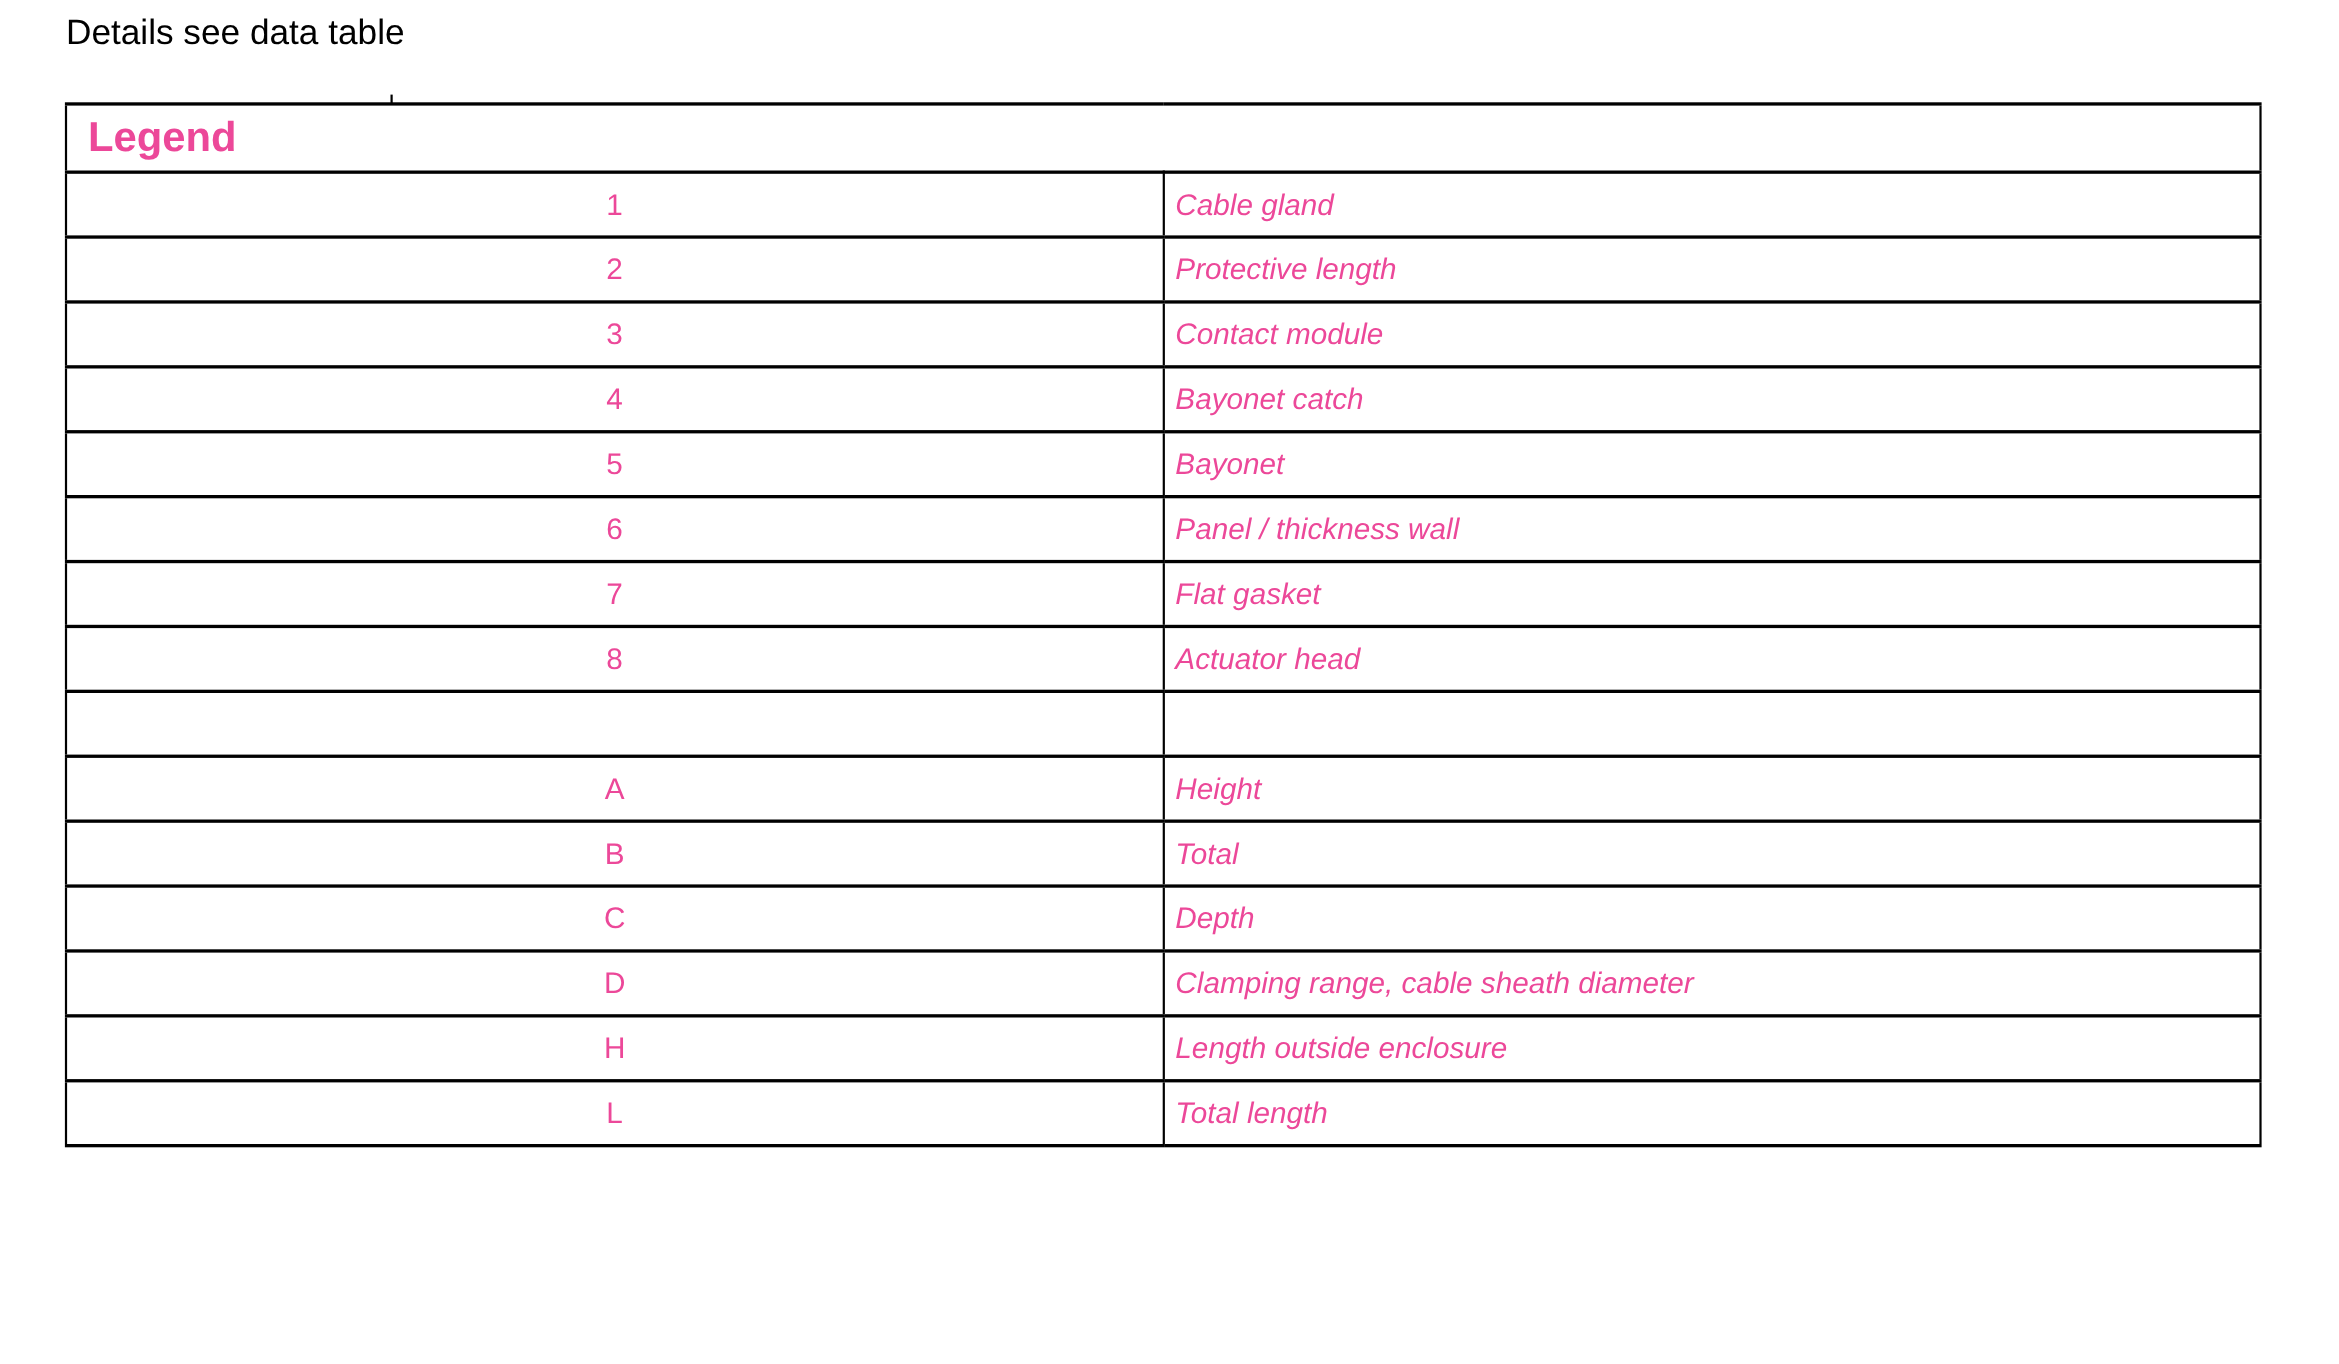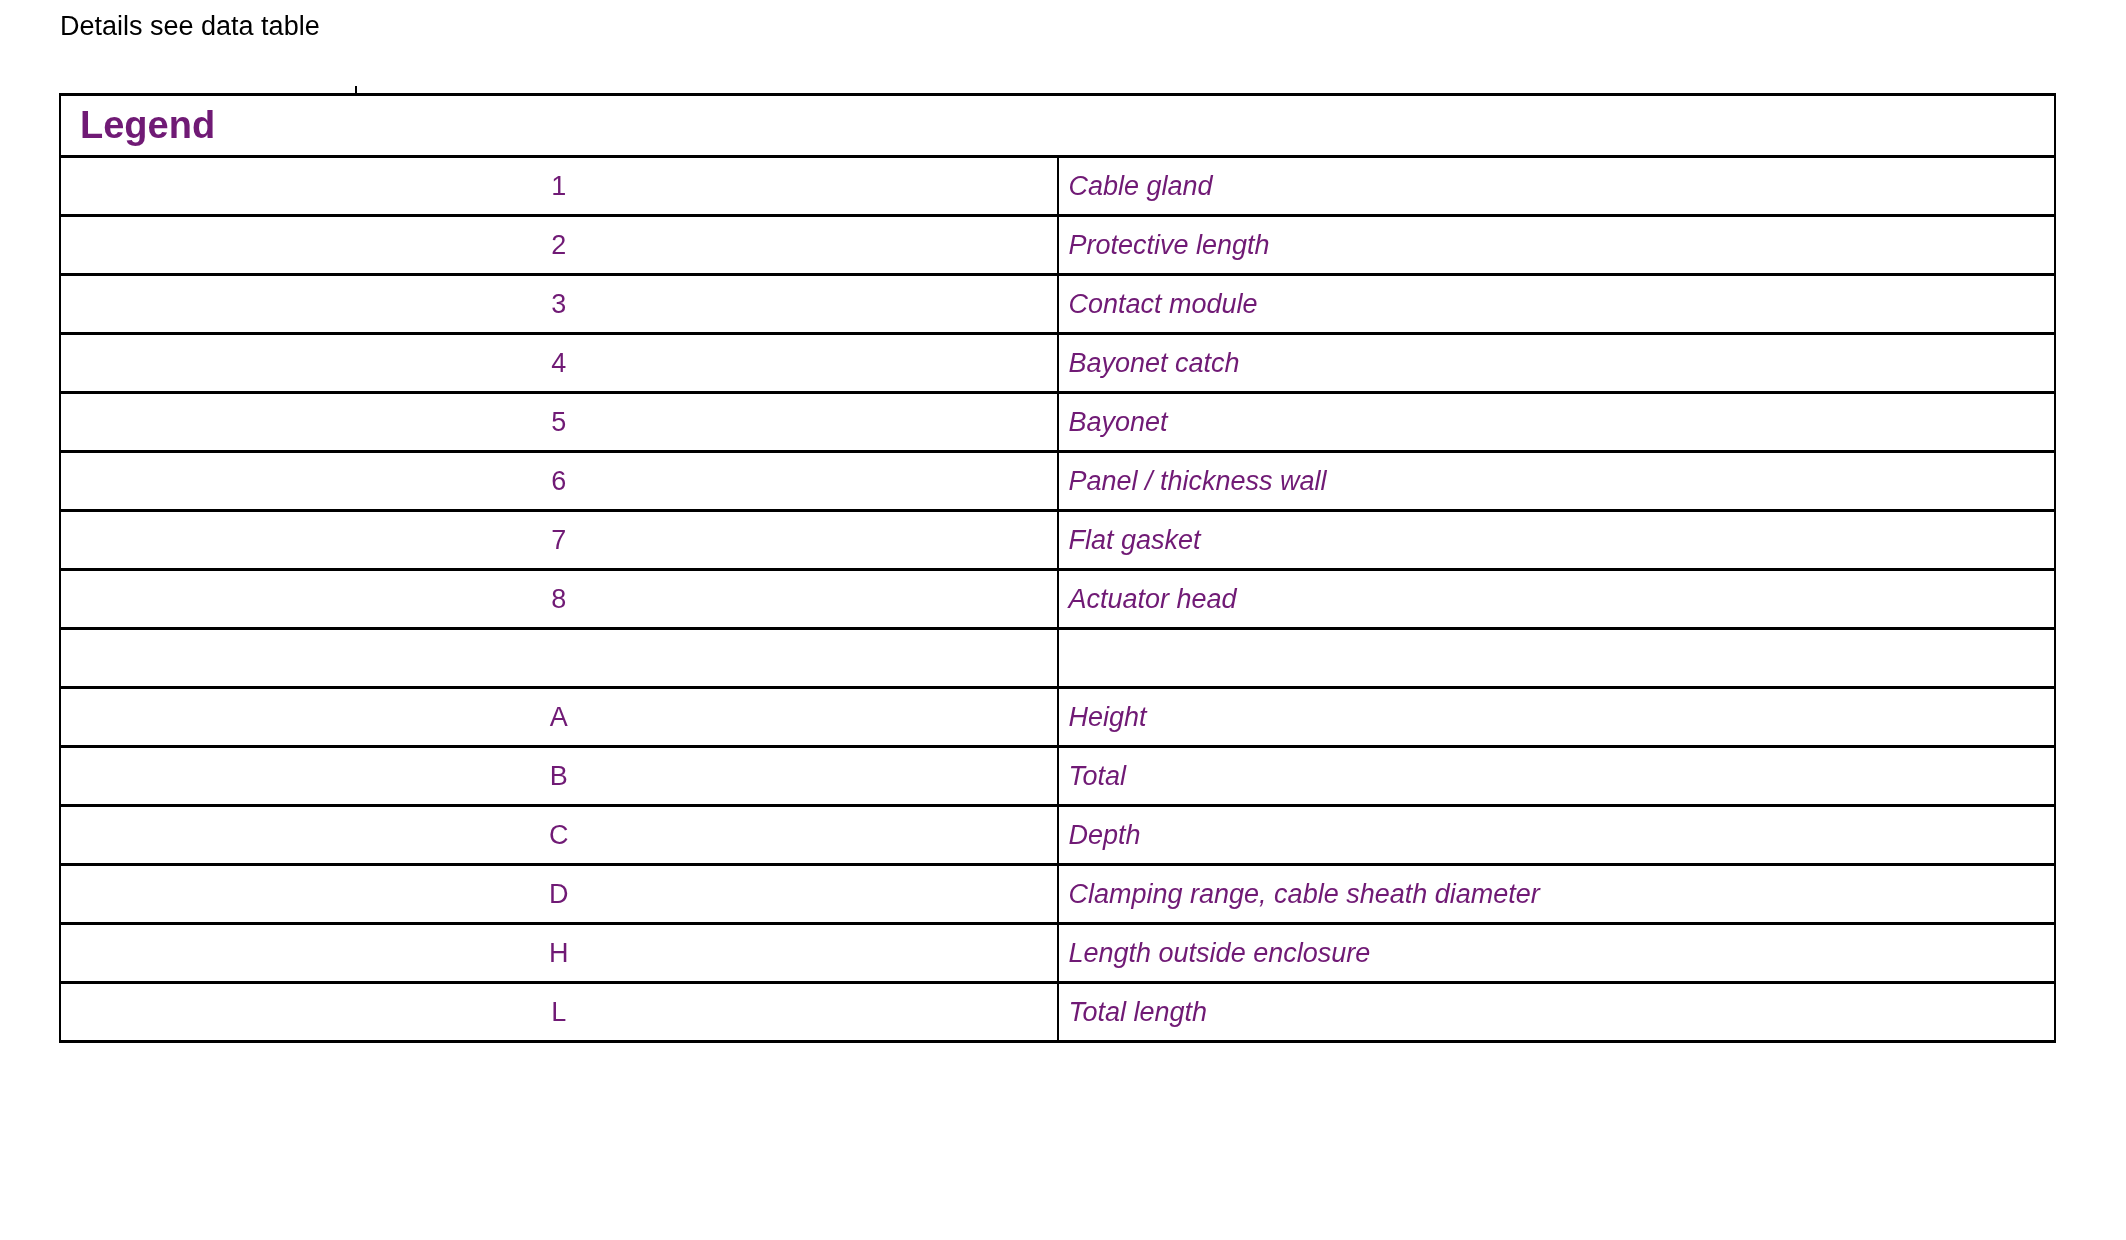--- a/index.html
+++ b/index.html
@@ -13,21 +13,21 @@
     height: 1240px;
     background: #ffffff;
     font-family: "Liberation Sans", "DejaVu Sans", sans-serif;
     color: #000000;
     overflow: hidden;
   }
   .note {
     position: absolute;
     left: 60px;
     top: 10px;
-    font-size: 27px;
+    font-size: 32px;
     line-height: 1.2;
     color: #000000;
     white-space: nowrap;
   }
   table.legend {
     position: absolute;
     left: 59px;
     top: 93px;
     width: 1997px;
     border-collapse: collapse;
@@ -35,21 +35,21 @@
   }
   table.legend th,
   table.legend td {
     border-left: 2px solid #000000;
     border-right: 2px solid #000000;
     border-top: 3px solid #000000;
     border-bottom: 3px solid #000000;
     padding: 0;
     font-size: 27px;
     font-weight: normal;
-    color: #701a75;
+    color: #ec4899;
     overflow: hidden;
     white-space: nowrap;
     vertical-align: middle;
     background: #ffffff;
   }
   table.legend th.title-cell {
     height: 59px;
     text-align: left;
     padding-left: 19px;
     font-size: 38px;

